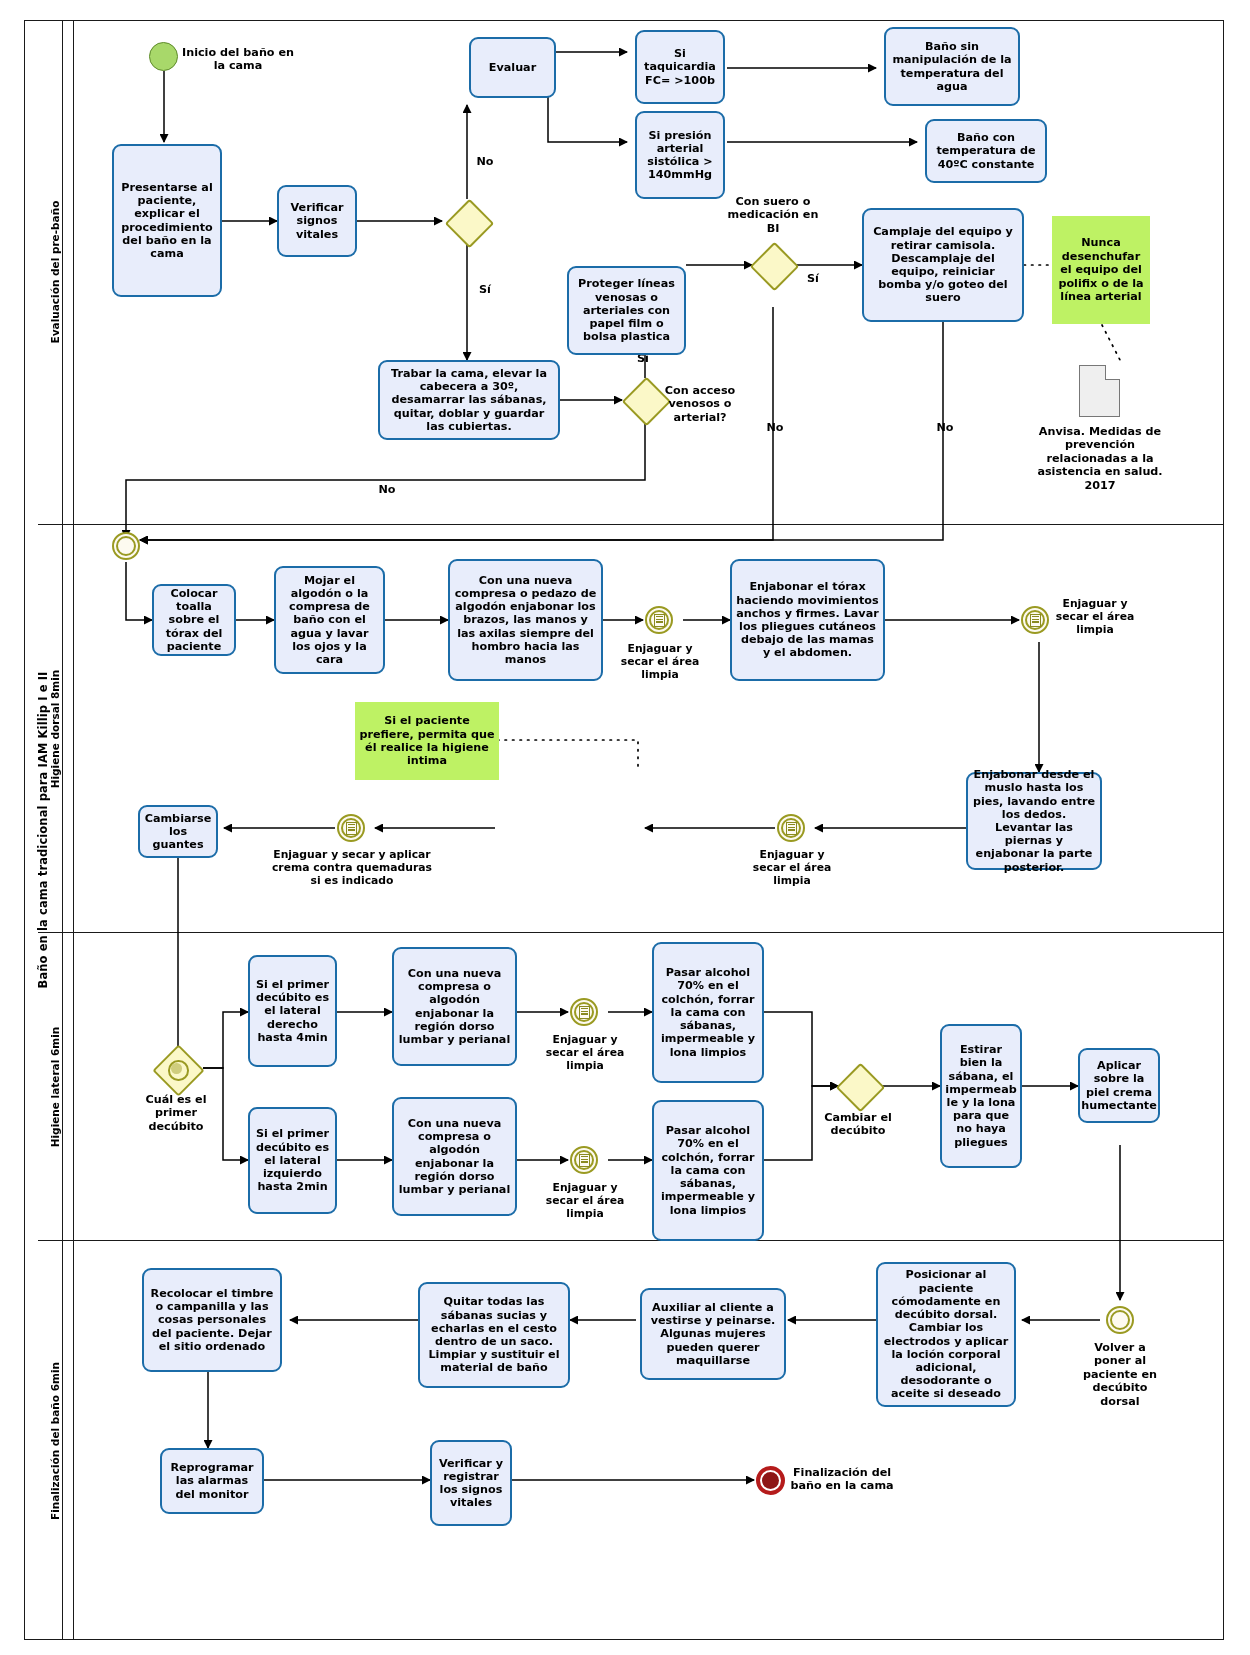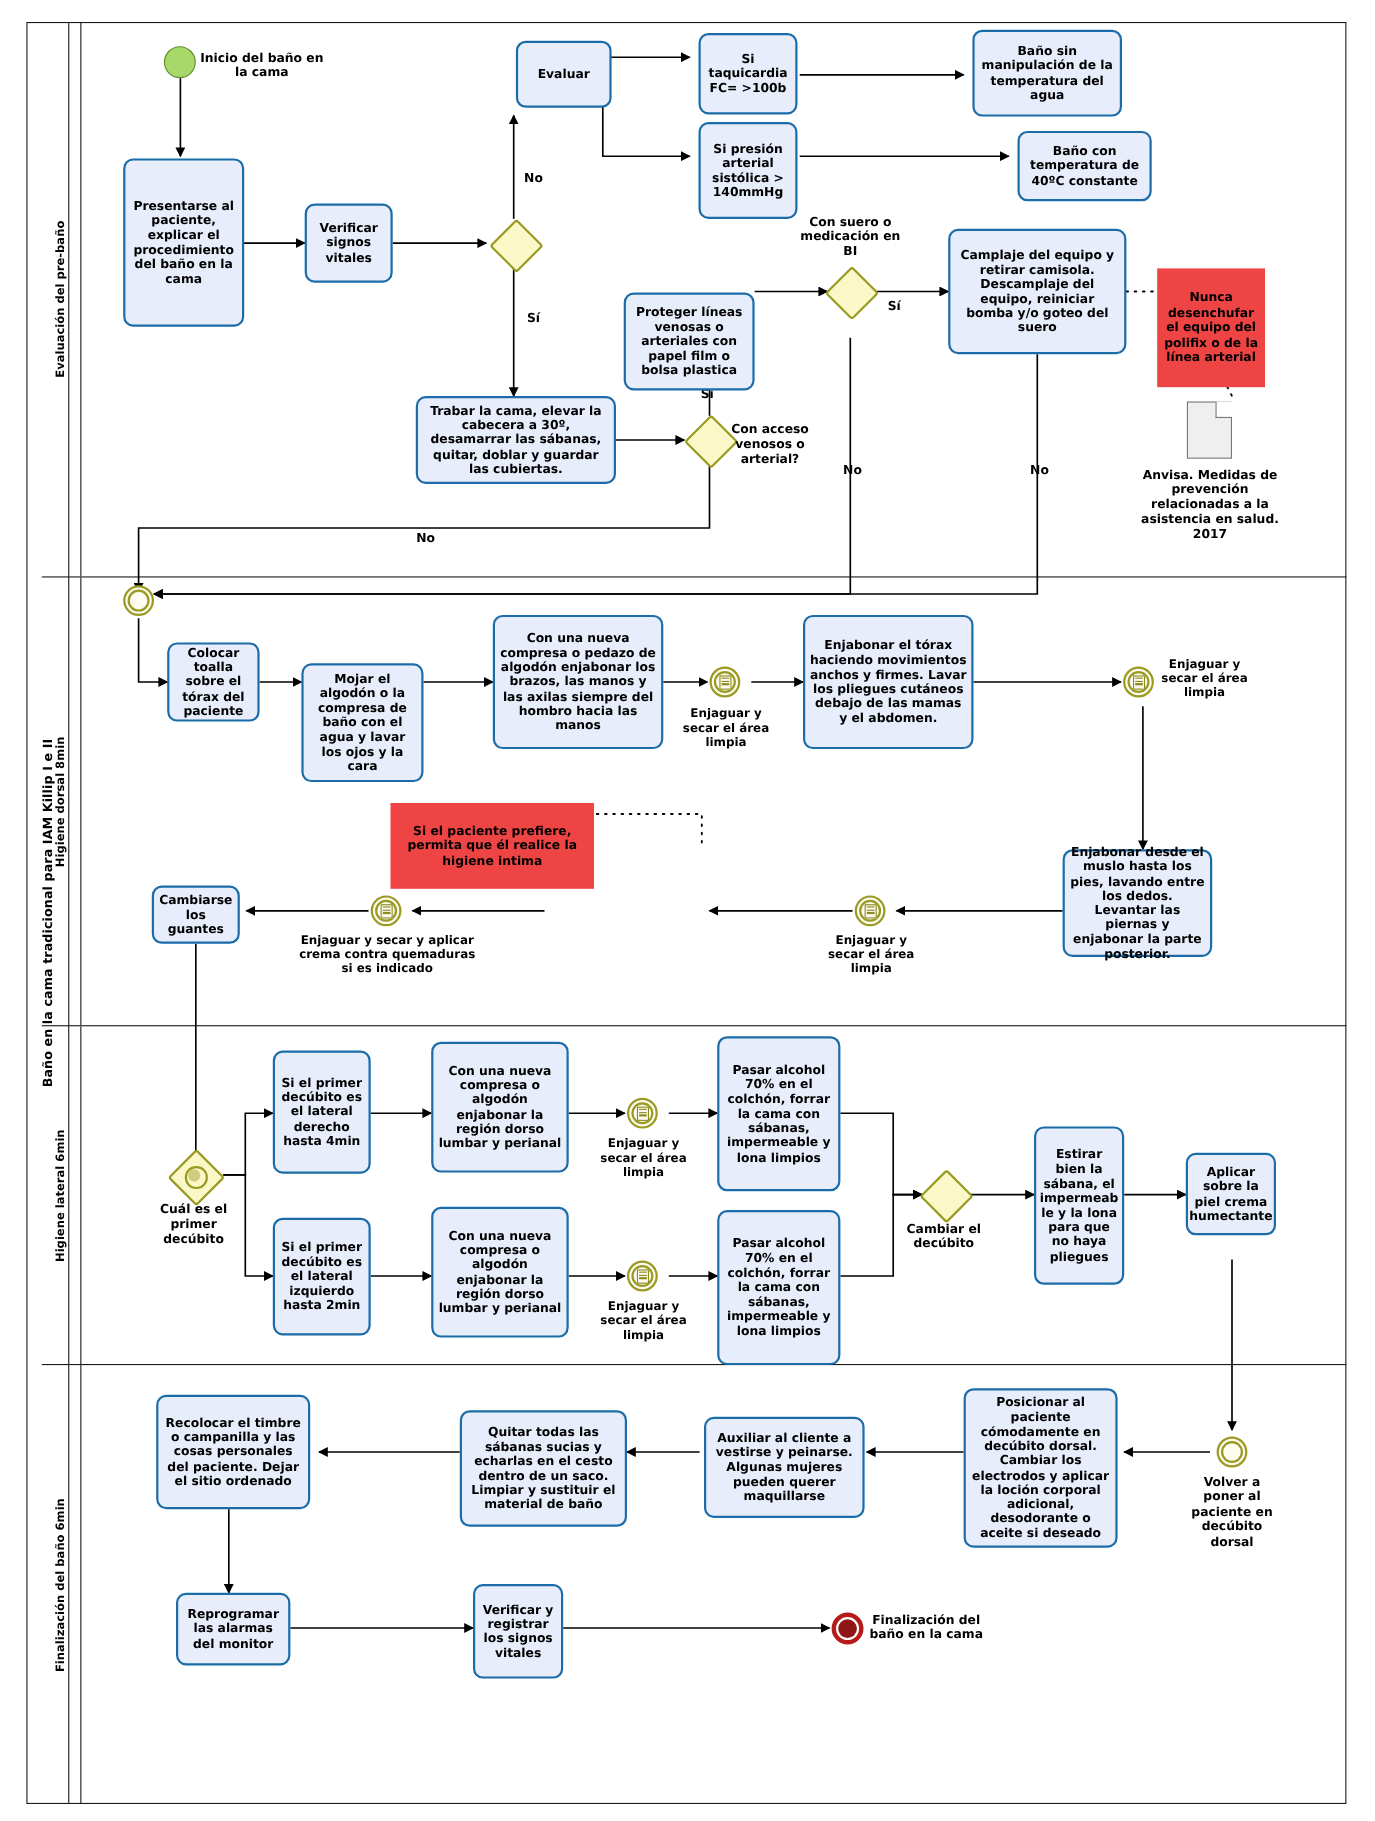--- a/index.html
+++ b/index.html
@@ -19,23 +19,23 @@
       border-right:1px solid #1a1a1a;box-sizing:border-box;display:flex;
       align-items:center;justify-content:center;}
   .lane-title span{transform:rotate(-90deg);white-space:nowrap;font-size:10.5px;
       font-weight:bold;color:#000;}
 
   
   .task{position:absolute;box-sizing:border-box;background:#e8edfb;
       border:2px solid #1b6ca8;border-radius:9px;display:flex;align-items:center;
       justify-content:center;text-align:center;font-size:11.2px;font-weight:bold;
       line-height:1.18;color:#000;padding:3px 4px;}
-  .note{position:absolute;box-sizing:border-box;background:#ef4444;border:none;
+  .note{position:absolute;box-sizing:border-box;background:#bef264;border:none;
       display:flex;align-items:center;justify-content:center;text-align:center;
-      font-size:11.2px;font-weight:bold;line-height:1.2;color:#000;padding:3px 4px;margin-top:28px;}
+      font-size:11.2px;font-weight:bold;line-height:1.2;color:#000;padding:3px 4px;}
   .gw{position:absolute;box-sizing:border-box;}
   .gw .dia{position:absolute;left:0;top:0;width:100%;height:100%;
       background:#fbf8c8;border:2px solid #9a9a22;
       transform:rotate(45deg);border-radius:3px;}
   .gw.complex .inner{position:absolute;left:25%;top:25%;width:50%;height:50%;
       border:2px solid #9a9a22;border-radius:50%;}
   .gw.complex .inner2{position:absolute;left:34%;top:34%;width:32%;height:32%;
       background:#9a9a22;border-radius:50%;opacity:.45;}
 
   .startEv{position:absolute;border-radius:50%;background:#a8d86a;
@@ -215,21 +215,21 @@
   <div class="docIcon" style="left:1079px;top:365px;width:41px;height:52px;">
       <div class="fold"></div>
     </div>
   <div class="lbl" style="left:1032px;top:425px;width:136px;">Anvisa. Medidas de prevención relacionadas a la asistencia en salud. 2017</div>
 
   <div class="interEv" style="left:112px;top:532px;width:28px;height:28px;">
       <div class="ring"></div>
     </div>
 
   <div class="task" style="left:152px;top:584px;width:84px;height:72px;">Colocar toalla sobre el tórax del paciente</div>
-  <div class="task" style="left:274px;top:566px;width:111px;height:108px;margin-top:37px;">Mojar el algodón o la compresa de baño con el agua y lavar los ojos y la cara</div>
+  <div class="task" style="left:274px;top:566px;width:111px;height:108px;">Mojar el algodón o la compresa de baño con el agua y lavar los ojos y la cara</div>
   <div class="task" style="left:448px;top:559px;width:155px;height:122px;">Con una nueva compresa o pedazo de algodón enjabonar los brazos, las manos  y las axilas siempre del hombro hacia las manos</div>
 
   <div class="taskEv" style="left:645px;top:606px;width:28px;height:28px;">
       <div class="ring">
        <div class="doc">
           <i></i>
           <i></i>
           <i></i>
         </div>
       </div>
@@ -256,21 +256,21 @@
        <div class="doc">
           <i></i>
           <i></i>
           <i></i>
         </div>
       </div>
     </div>
   <div class="lbl sm" style="left:750px;top:849px;width:84px;">Enjaguar y secar el área limpia</div>
 
 
-  <div class="note" style="left:355px;top:702px;width:185px;height:78px;">Si el paciente prefiere, permita que él realice la higiene intima</div>
+  <div class="note" style="left:355px;top:702px;width:144px;height:78px;">Si el paciente prefiere, permita que él realice la higiene intima</div>
 
   <div class="taskEv" style="left:337px;top:814px;width:28px;height:28px;">
       <div class="ring">
        <div class="doc">
           <i></i>
           <i></i>
           <i></i>
         </div>
       </div>
     </div>

